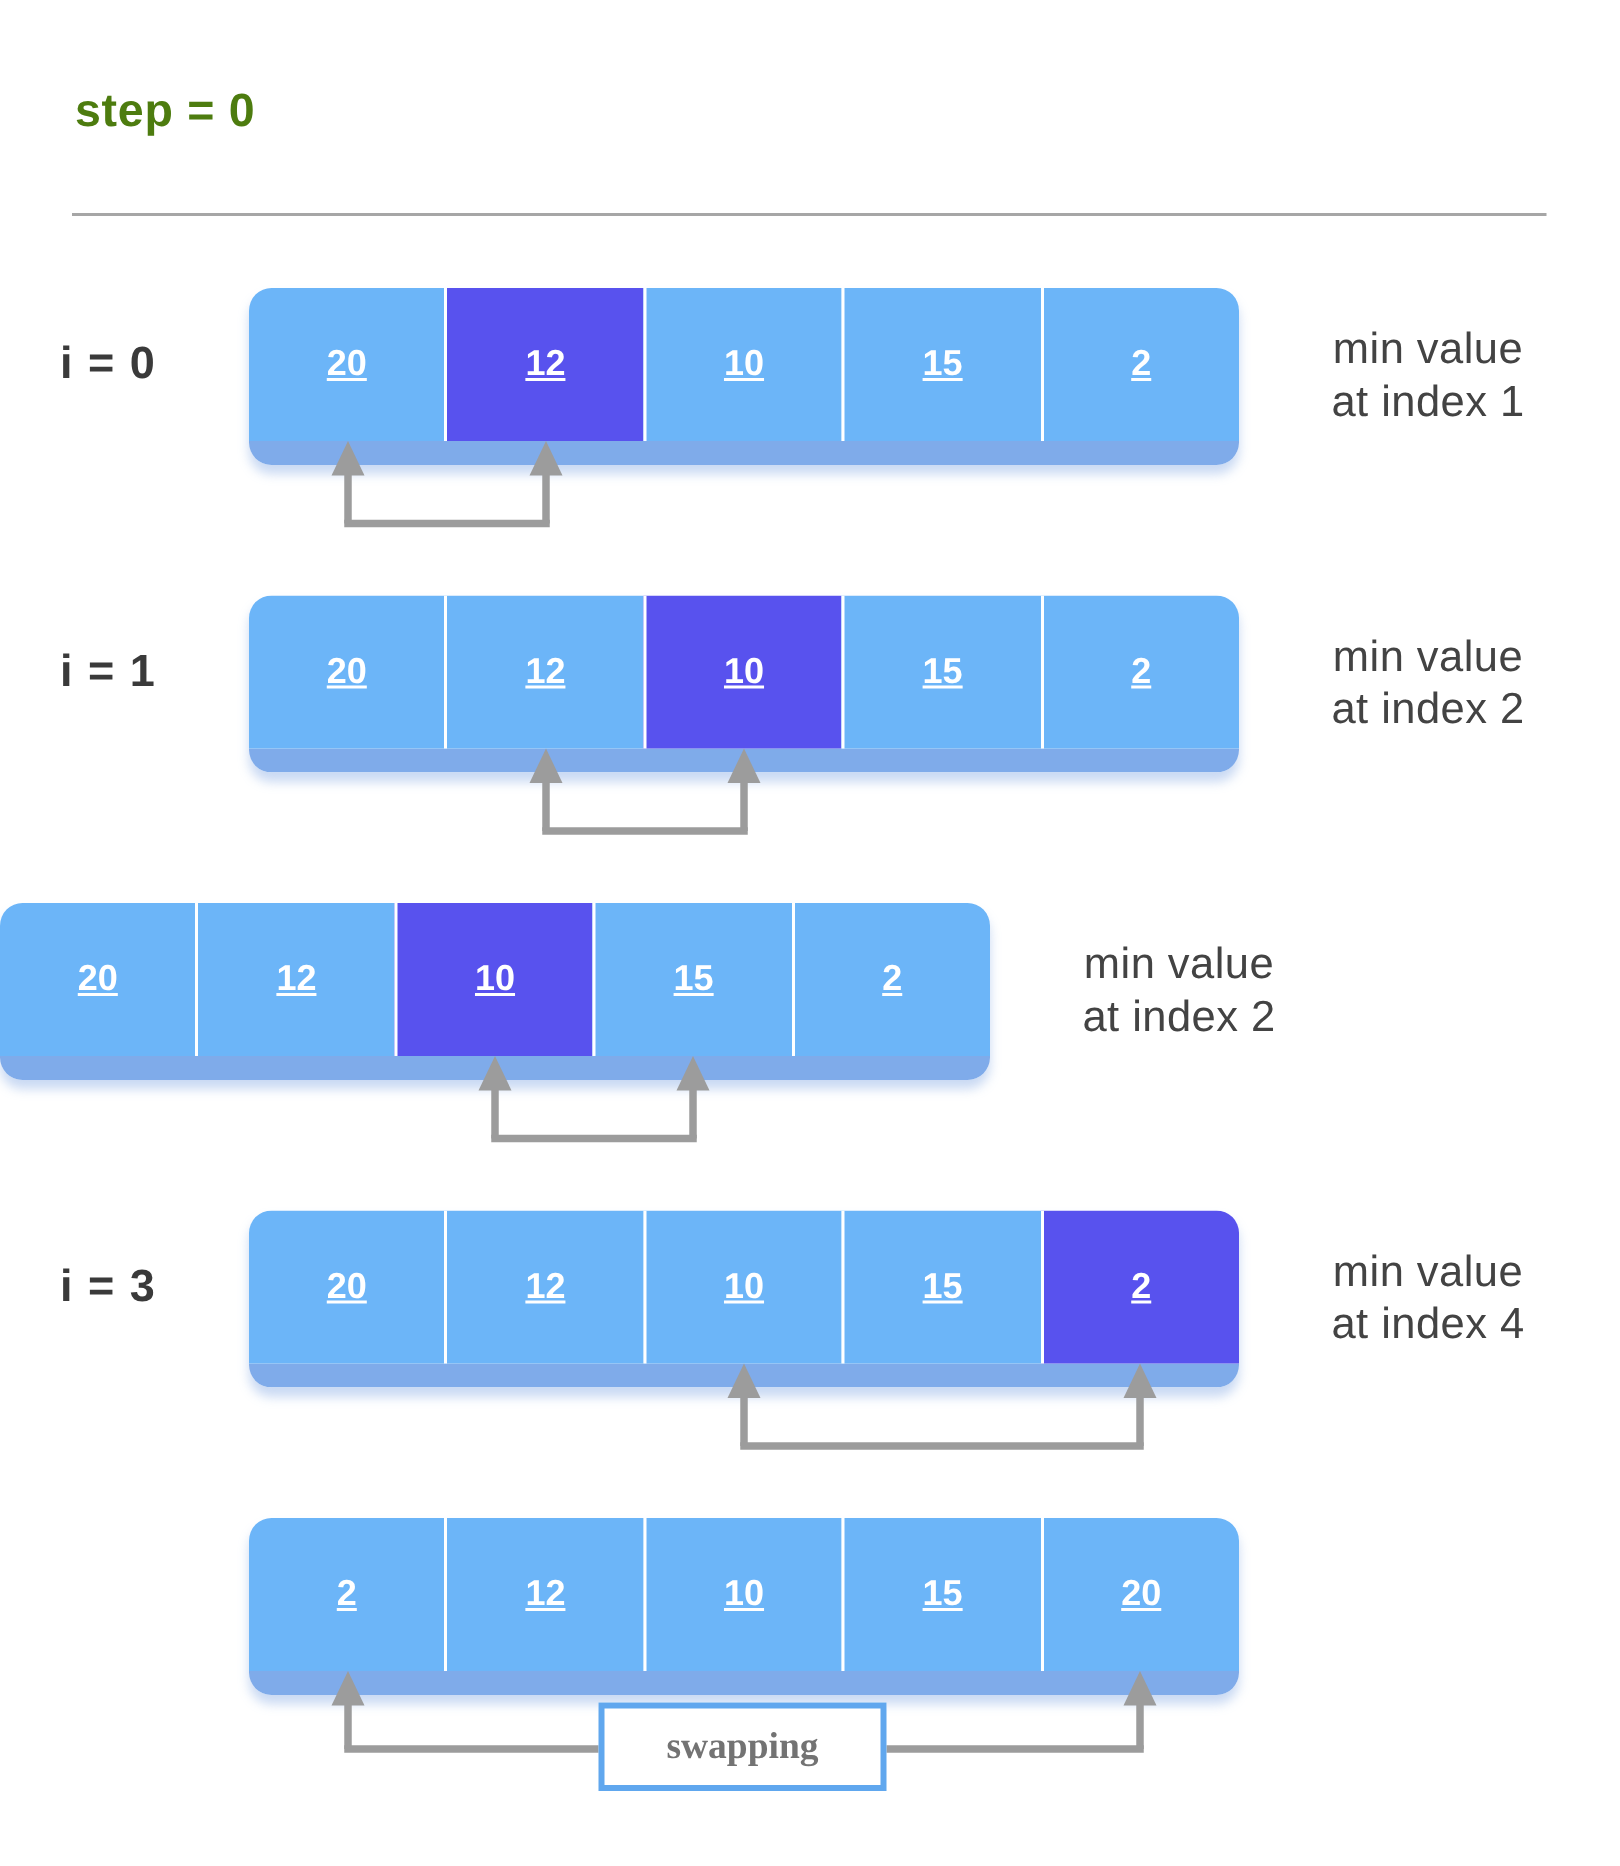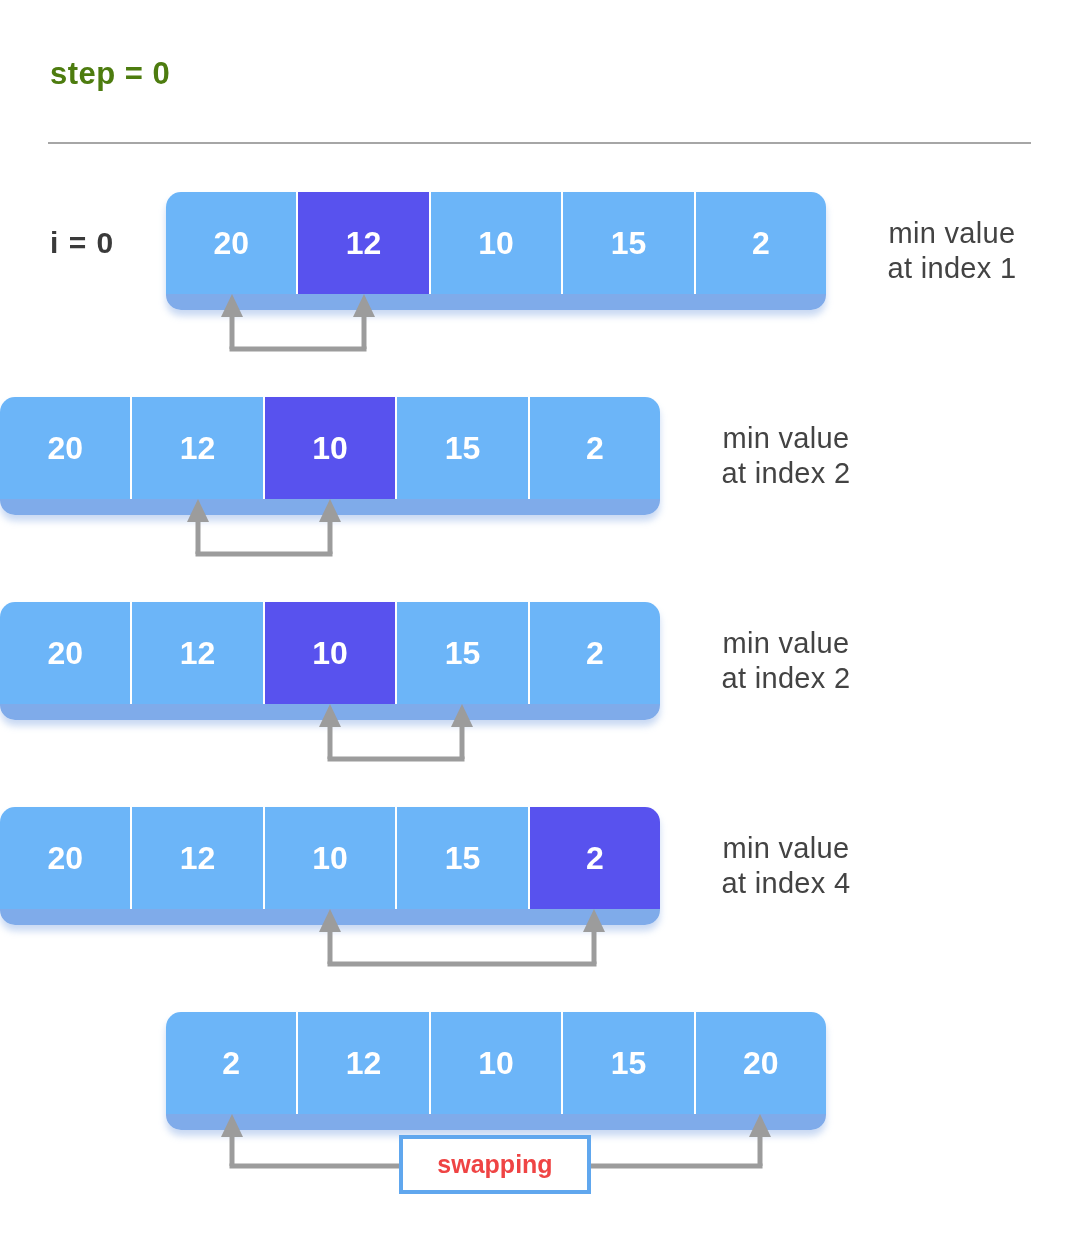--- a/index.html
+++ b/index.html
@@ -11,33 +11,33 @@
   #title{
     position:absolute;left:50px;top:56px;
     font-size:31px;font-weight:bold;color:#4d7c0f;letter-spacing:.5px;
   }
   #rule{
     position:absolute;left:48px;top:142px;width:983px;height:2px;background:#a6a6a6;
   }
   #rows{position:absolute;left:0;top:192px;width:1080px;}
   .row{display:flex;height:205px;align-items:flex-start;}
   .ilabel{
-    width:166px;height:102px;box-sizing:border-box;padding-left:50px;
+    width:166px;height:102px;box-sizing:border-box;padding-left:40px;
     display:flex;align-items:center;
     font-size:30px;font-weight:bold;color:#3a3a3a;letter-spacing:1px;
   }
   .barcol{width:660px;position:relative;}
   .bar{
     position:relative;width:660px;height:118px;border-radius:15px;overflow:hidden;
     box-shadow:0 6px 7px rgba(120,160,225,.40);
   }
   .cells{display:flex;height:102px;}
   .cell{
     flex:1 1 0;display:flex;align-items:center;justify-content:center;
-    font-size:32px;font-weight:bold;color:#ffffff;
+    font-size:24px;font-weight:bold;color:#ffffff;text-decoration:underline;
   }
   .cell + .cell{border-left:2px solid #0f172a;}
   .band{height:16px;}
   .arrows{position:absolute;left:0;top:101px;width:660px;display:block;}
   .swapbox{
     position:absolute;left:233px;top:123px;width:184px;height:51px;
     background:#ffffff;display:none;align-items:center;justify-content:center;
     font-size:25px;font-weight:bold;z-index:2;
   }
   .note{
@@ -72,20 +72,21 @@
           <line x1="198" y1="21" x2="198" y2="56" stroke="#9c9c9c" stroke-width="5"></line>
           <polygon points="187,24 209,24 198,1" fill="#9c9c9c"></polygon>
         </svg>
 
     </div>
     <div class="note">min value
 at index 1</div>
   </div>
 
   <div class="row">
+    <div class="ilabel">i = 1</div>
     <div class="barcol">
       <div class="bar">
         <div class="cells">
             <div class="cell" style="background: rgb(108, 181, 248); border-left-color: rgb(255, 255, 255);">20</div>
             <div class="cell" style="background: rgb(108, 181, 248); border-left-color: rgb(255, 255, 255);">12</div>
             <div class="cell" style="background: rgb(88, 82, 238); border-left-color: rgb(255, 255, 255);">10</div>
             <div class="cell" style="background: rgb(108, 181, 248); border-left-color: rgb(255, 255, 255);">15</div>
             <div class="cell" style="background: rgb(108, 181, 248); border-left-color: rgb(255, 255, 255);">2</div>
           </div>
         <div class="band" style="background: rgb(127, 171, 234);"></div>
@@ -122,20 +123,21 @@
           <line x1="462" y1="21" x2="462" y2="56" stroke="#9c9c9c" stroke-width="5"></line>
           <polygon points="451,24 473,24 462,1" fill="#9c9c9c"></polygon>
         </svg>
 
     </div>
     <div class="note">min value
 at index 2</div>
   </div>
 
   <div class="row">
+    <div class="ilabel">i = 3</div>
     <div class="barcol">
       <div class="bar">
         <div class="cells">
             <div class="cell" style="background: rgb(108, 181, 248); border-left-color: rgb(255, 255, 255);">20</div>
             <div class="cell" style="background: rgb(108, 181, 248); border-left-color: rgb(255, 255, 255);">12</div>
             <div class="cell" style="background: rgb(108, 181, 248); border-left-color: rgb(255, 255, 255);">10</div>
             <div class="cell" style="background: rgb(108, 181, 248); border-left-color: rgb(255, 255, 255);">15</div>
             <div class="cell" style="background: rgb(88, 82, 238); border-left-color: rgb(255, 255, 255);">2</div>
           </div>
         <div class="band" style="background: rgb(127, 171, 234);"></div>
@@ -166,19 +168,19 @@
           </div>
         <div class="band" style="background: rgb(127, 171, 234);"></div>
       </div>
       <svg class="arrows" xmlns="http://www.w3.org/2000/svg" viewBox="0 0 660 80" width="660" height="80">
           <line x1="63.5" y1="53" x2="596.5" y2="53" stroke="#9c9c9c" stroke-width="5"></line>
           <line x1="66" y1="21" x2="66" y2="53" stroke="#9c9c9c" stroke-width="5"></line>
           <polygon points="55,24 77,24 66,1" fill="#9c9c9c"></polygon>
           <line x1="594" y1="21" x2="594" y2="53" stroke="#9c9c9c" stroke-width="5"></line>
           <polygon points="583,24 605,24 594,1" fill="#9c9c9c"></polygon>
         </svg>
-      <div class="swapbox" style="display: flex; border: 4px solid rgb(96, 167, 238); color: #ef4444;">
+      <div class="swapbox" style="display: flex; border: 4px solid rgb(96, 167, 238); color: #737373; font-family: Liberation Serif, serif;">
         <span>swapping</span>
       </div>
     </div>
     <div class="note"></div>
   </div>
 </div>
 
 </body></html>

